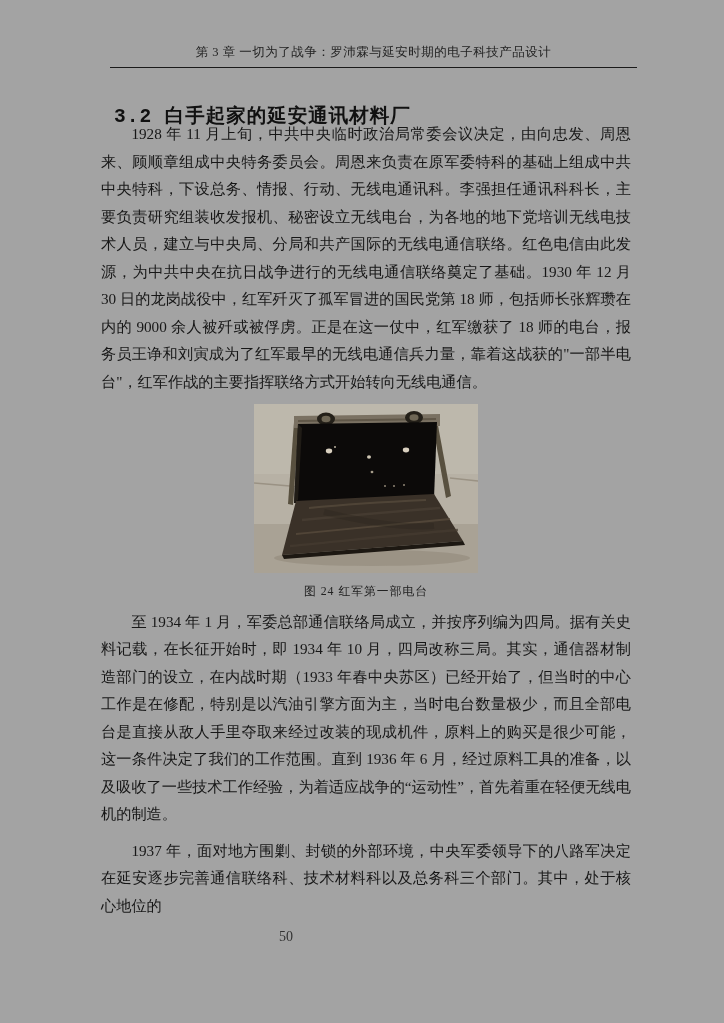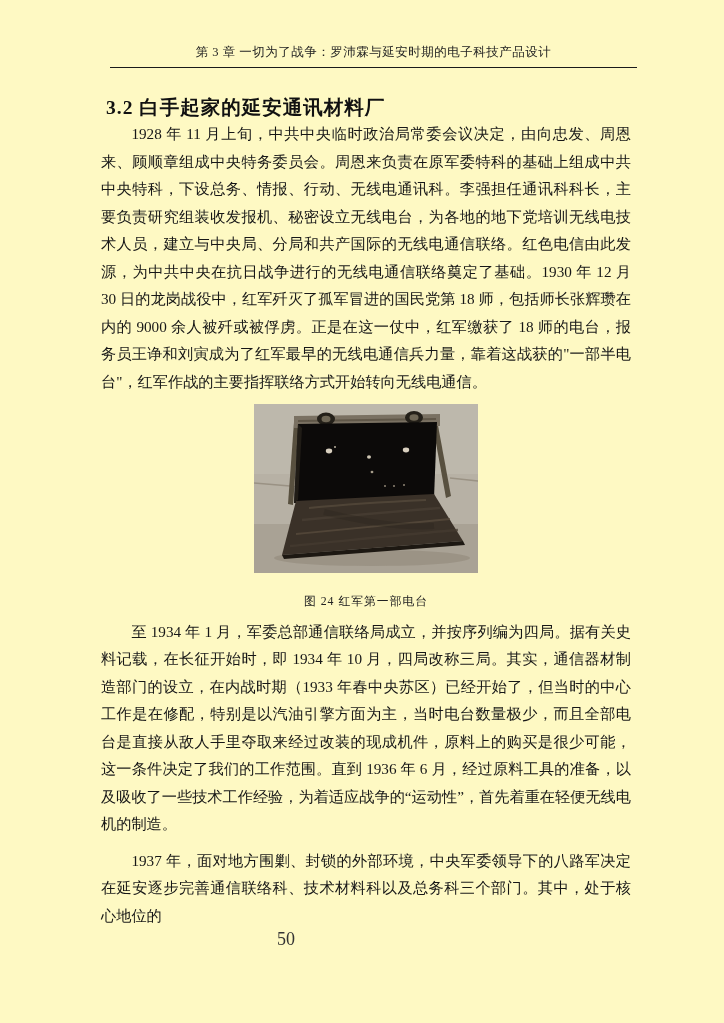--- a/index.html
+++ b/index.html
@@ -1,42 +1,42 @@
 <!DOCTYPE html>
 <html lang="zh"><head>
 <meta charset="utf-8">
 <style>
   html,body{margin:0;padding:0;background:#ffffff;}
   .page{
     position:relative;
     width:724px;height:1023px;
-    background:#fef9c3;
+    background:#a3a3a3;
     font-family:"Liberation Serif","DejaVu Serif",serif;
     color:#1c1c1c;
     overflow:hidden;
   }
   .running-head{
     position:absolute;
     left:110px;top:44px;width:527px;
     text-align:center;
     font-size:12.5px;
     letter-spacing:0.5px;
     color:#222;
     padding-bottom:6px;
     border-bottom:1.6px solid #1a1a1a;
   }
   .section-heading{
     position:absolute;
     left:102px;top:90px;width:530px;
-    font-family:Liberation Serif, serif;
+    font-family:Liberation Mono, monospace;
     font-weight:bold;
     font-size:19.5px;
     letter-spacing:1px;
     color:#111;
-    margin:4px;
+    margin:12px;
   }
   .content{
     position:absolute;
     left:101px;top:120px;width:530px;
   }
   p.body-par{
     font-size:15.2px;
     line-height:27.5px;
     text-align:justify;
     text-indent:2em;
@@ -46,31 +46,31 @@
   figure.photo-figure{
     margin:9px 0 10px 0;
     text-align:center;
   }
   .photo-frame{
     display:inline-block;
     width:224px;height:169px;
     line-height:0;
   }
   figcaption.photo-caption{
-    margin-top:19px;
+    margin-top:9px;
     font-size:11.8px;
     letter-spacing:1px;
     color:#222;
     line-height:1;
   }
   .page-number{
     position:absolute;
     left:0;top:929px;width:572px;
     text-align:center;
-    font-size:18px;
+    font-size:14px;
     color:#333;
   }
 </style>
 </head>
 <body>
 
 <div class="page">
 
   <div class="running-head">第 3 章 一切为了战争：罗沛霖与延安时期的电子科技产品设计</div>
 

